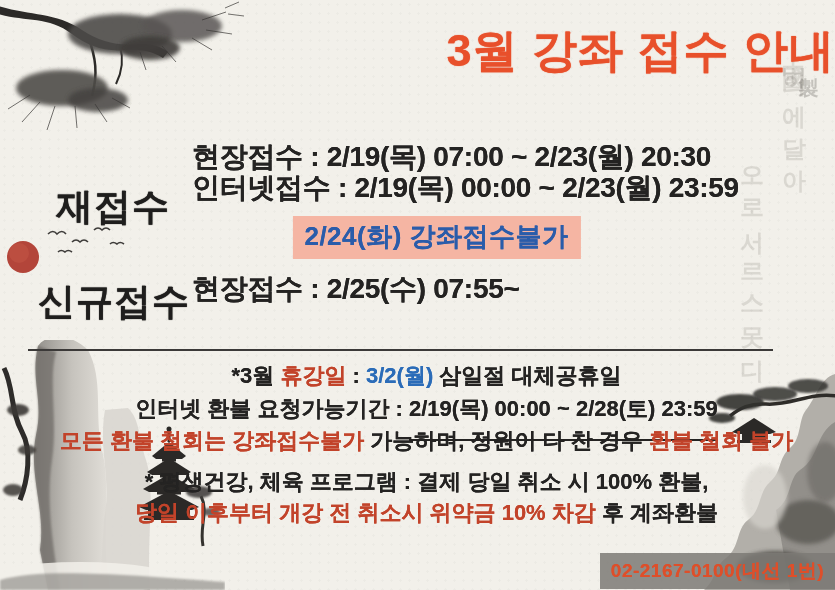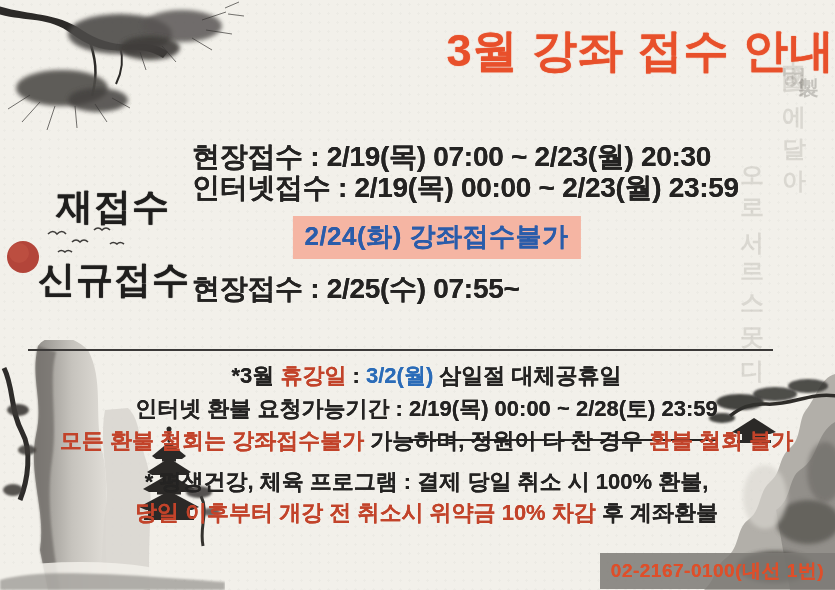--- a/index.html
+++ b/index.html
@@ -14,21 +14,21 @@
   .abs{position:absolute;}
   
   #title{
     left:66px;right:0;top:21px;text-align:right;
     font-size:45px;font-weight:900;letter-spacing:1px;color:#e8502b;
     text-shadow:0 0 1px #e8502b;
   }
   
   .sec-label{font-size:37px;font-weight:900;color:#1f1e1d;letter-spacing:1px;text-shadow:0 0 1px #1f1e1d;}
   #lbl-re{left:56px;top:134px;margin-top:48px;}
-  #lbl-new{left:38px;top:255px;}
+  #lbl-new{left:38px;top:277px;}
   .sched{font-size:28px;font-weight:800;color:#242322;letter-spacing:-0.3px;white-space:nowrap;text-shadow:0 0 0.5px #242322;}
   #s1l1{left:192px;top:138px;}
   #s1l2{left:192px;top:169px;}
   #s2l1{left:192px;top:270px;}
   #s2l2{left:192px;top:304px;}
   
   #notice{
     top:216px;left:50%;transform:translateX(calc(-50% + 19px));
     background:#f5b5a3;color:#2a5caa;
     font-size:26px;font-weight:700;letter-spacing:0.5px;

